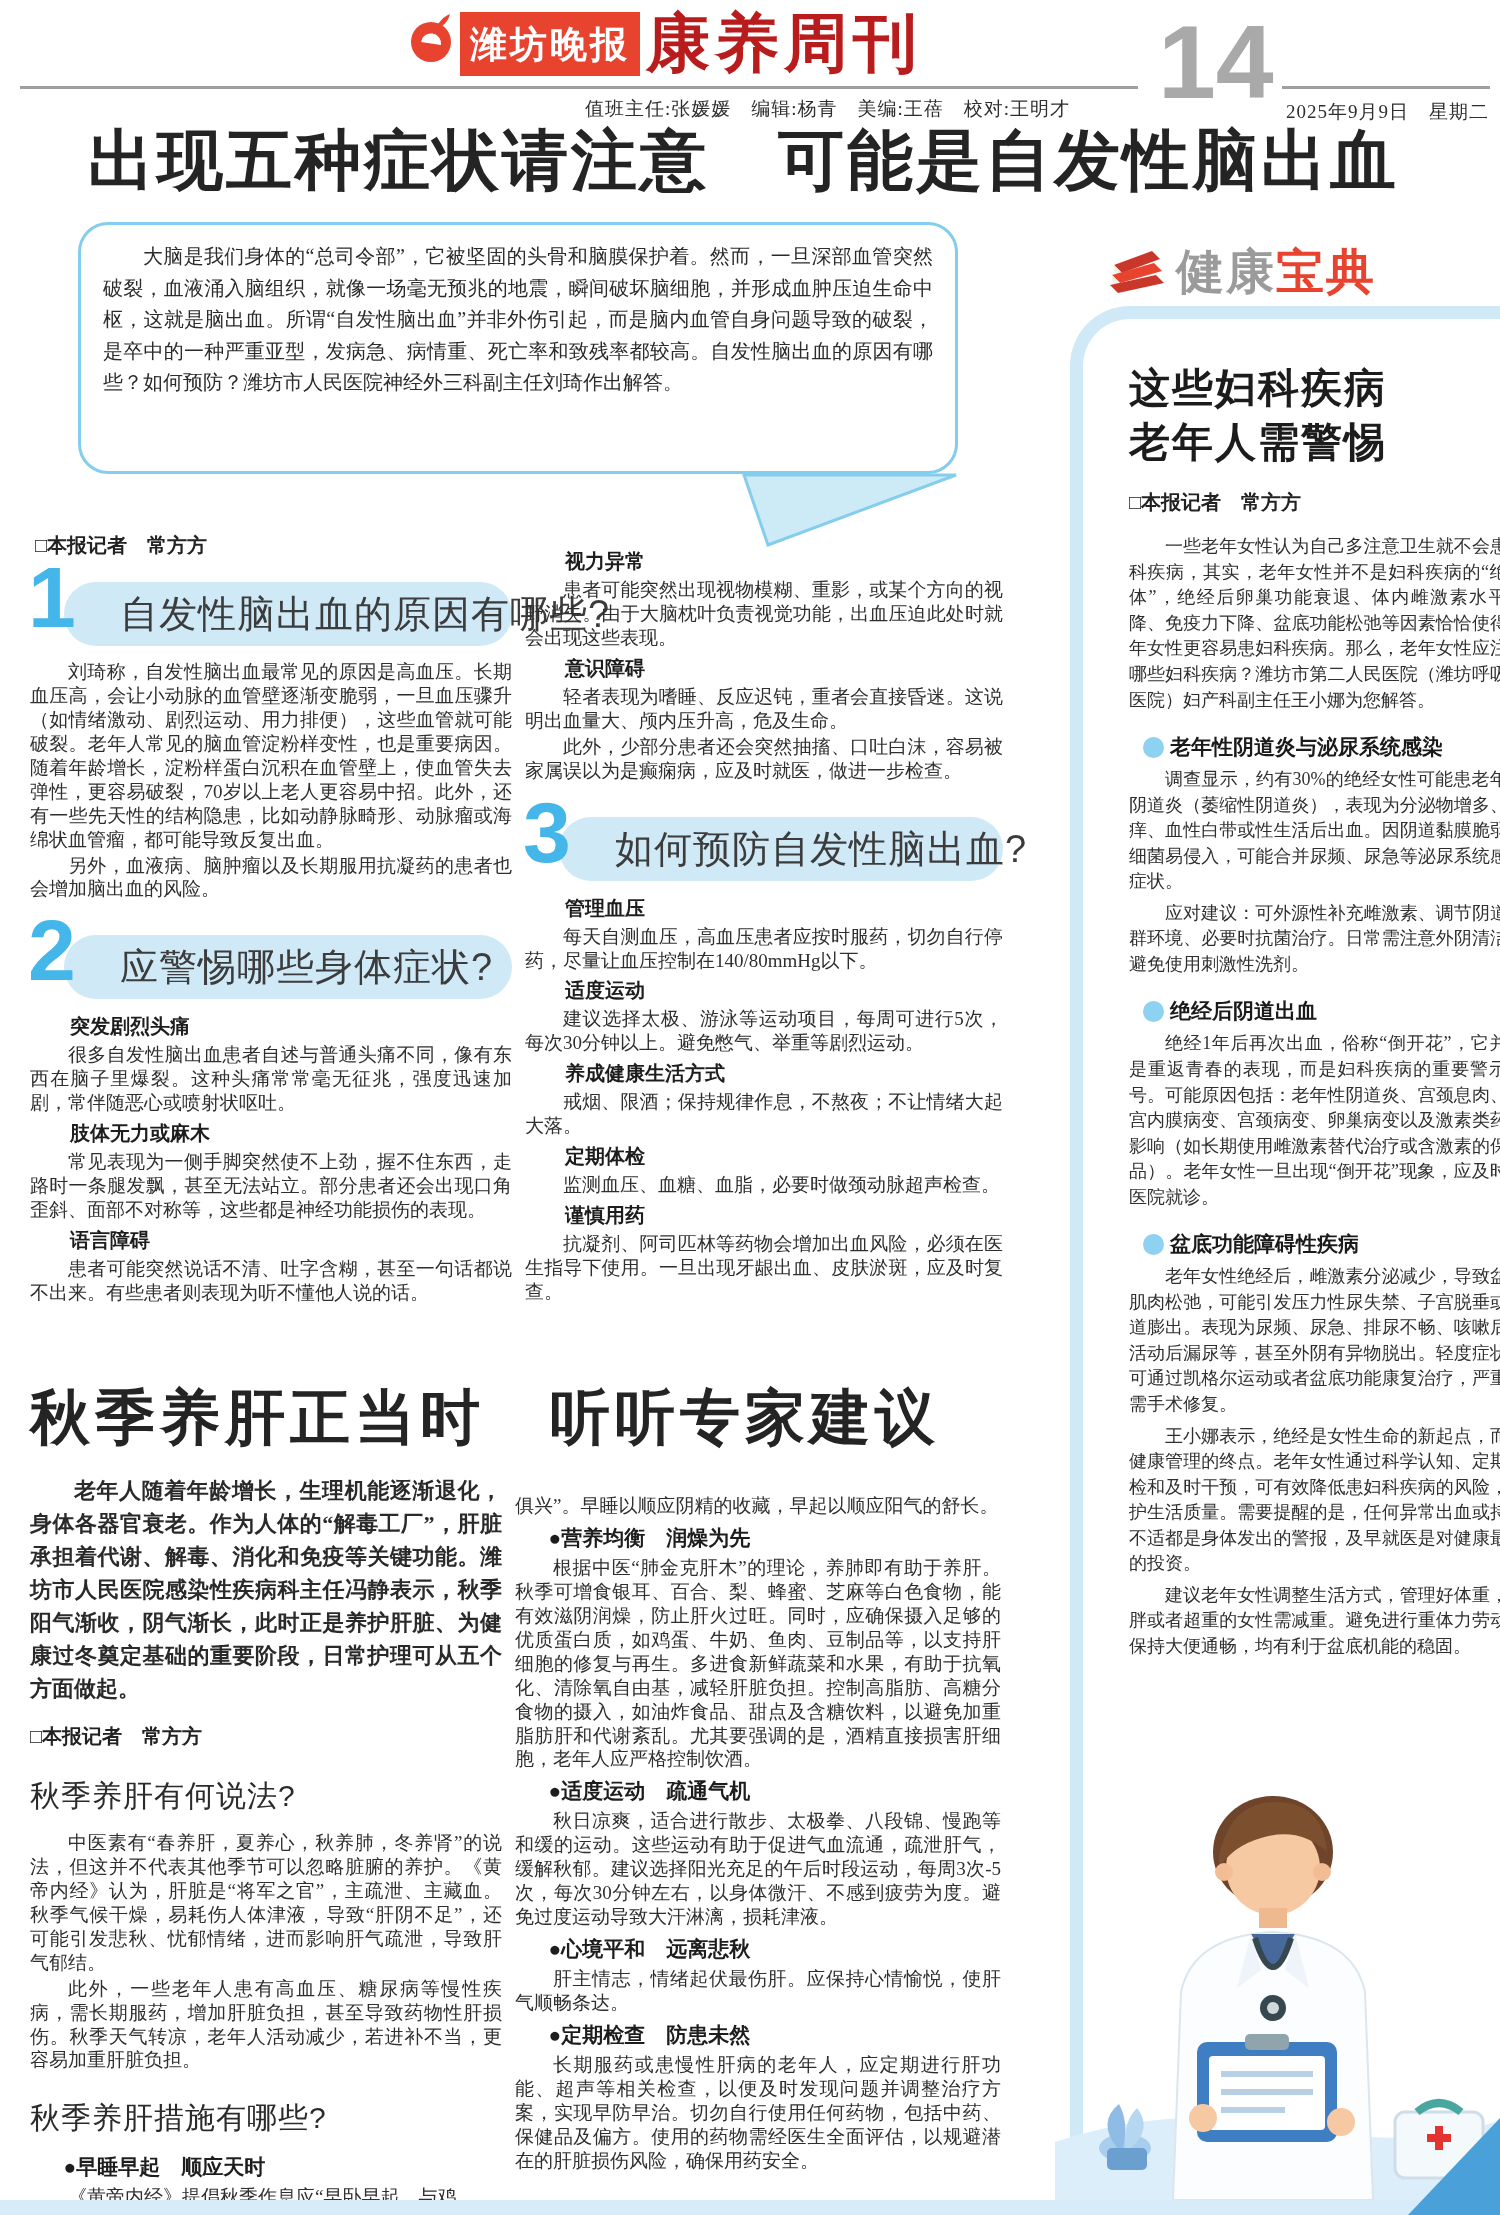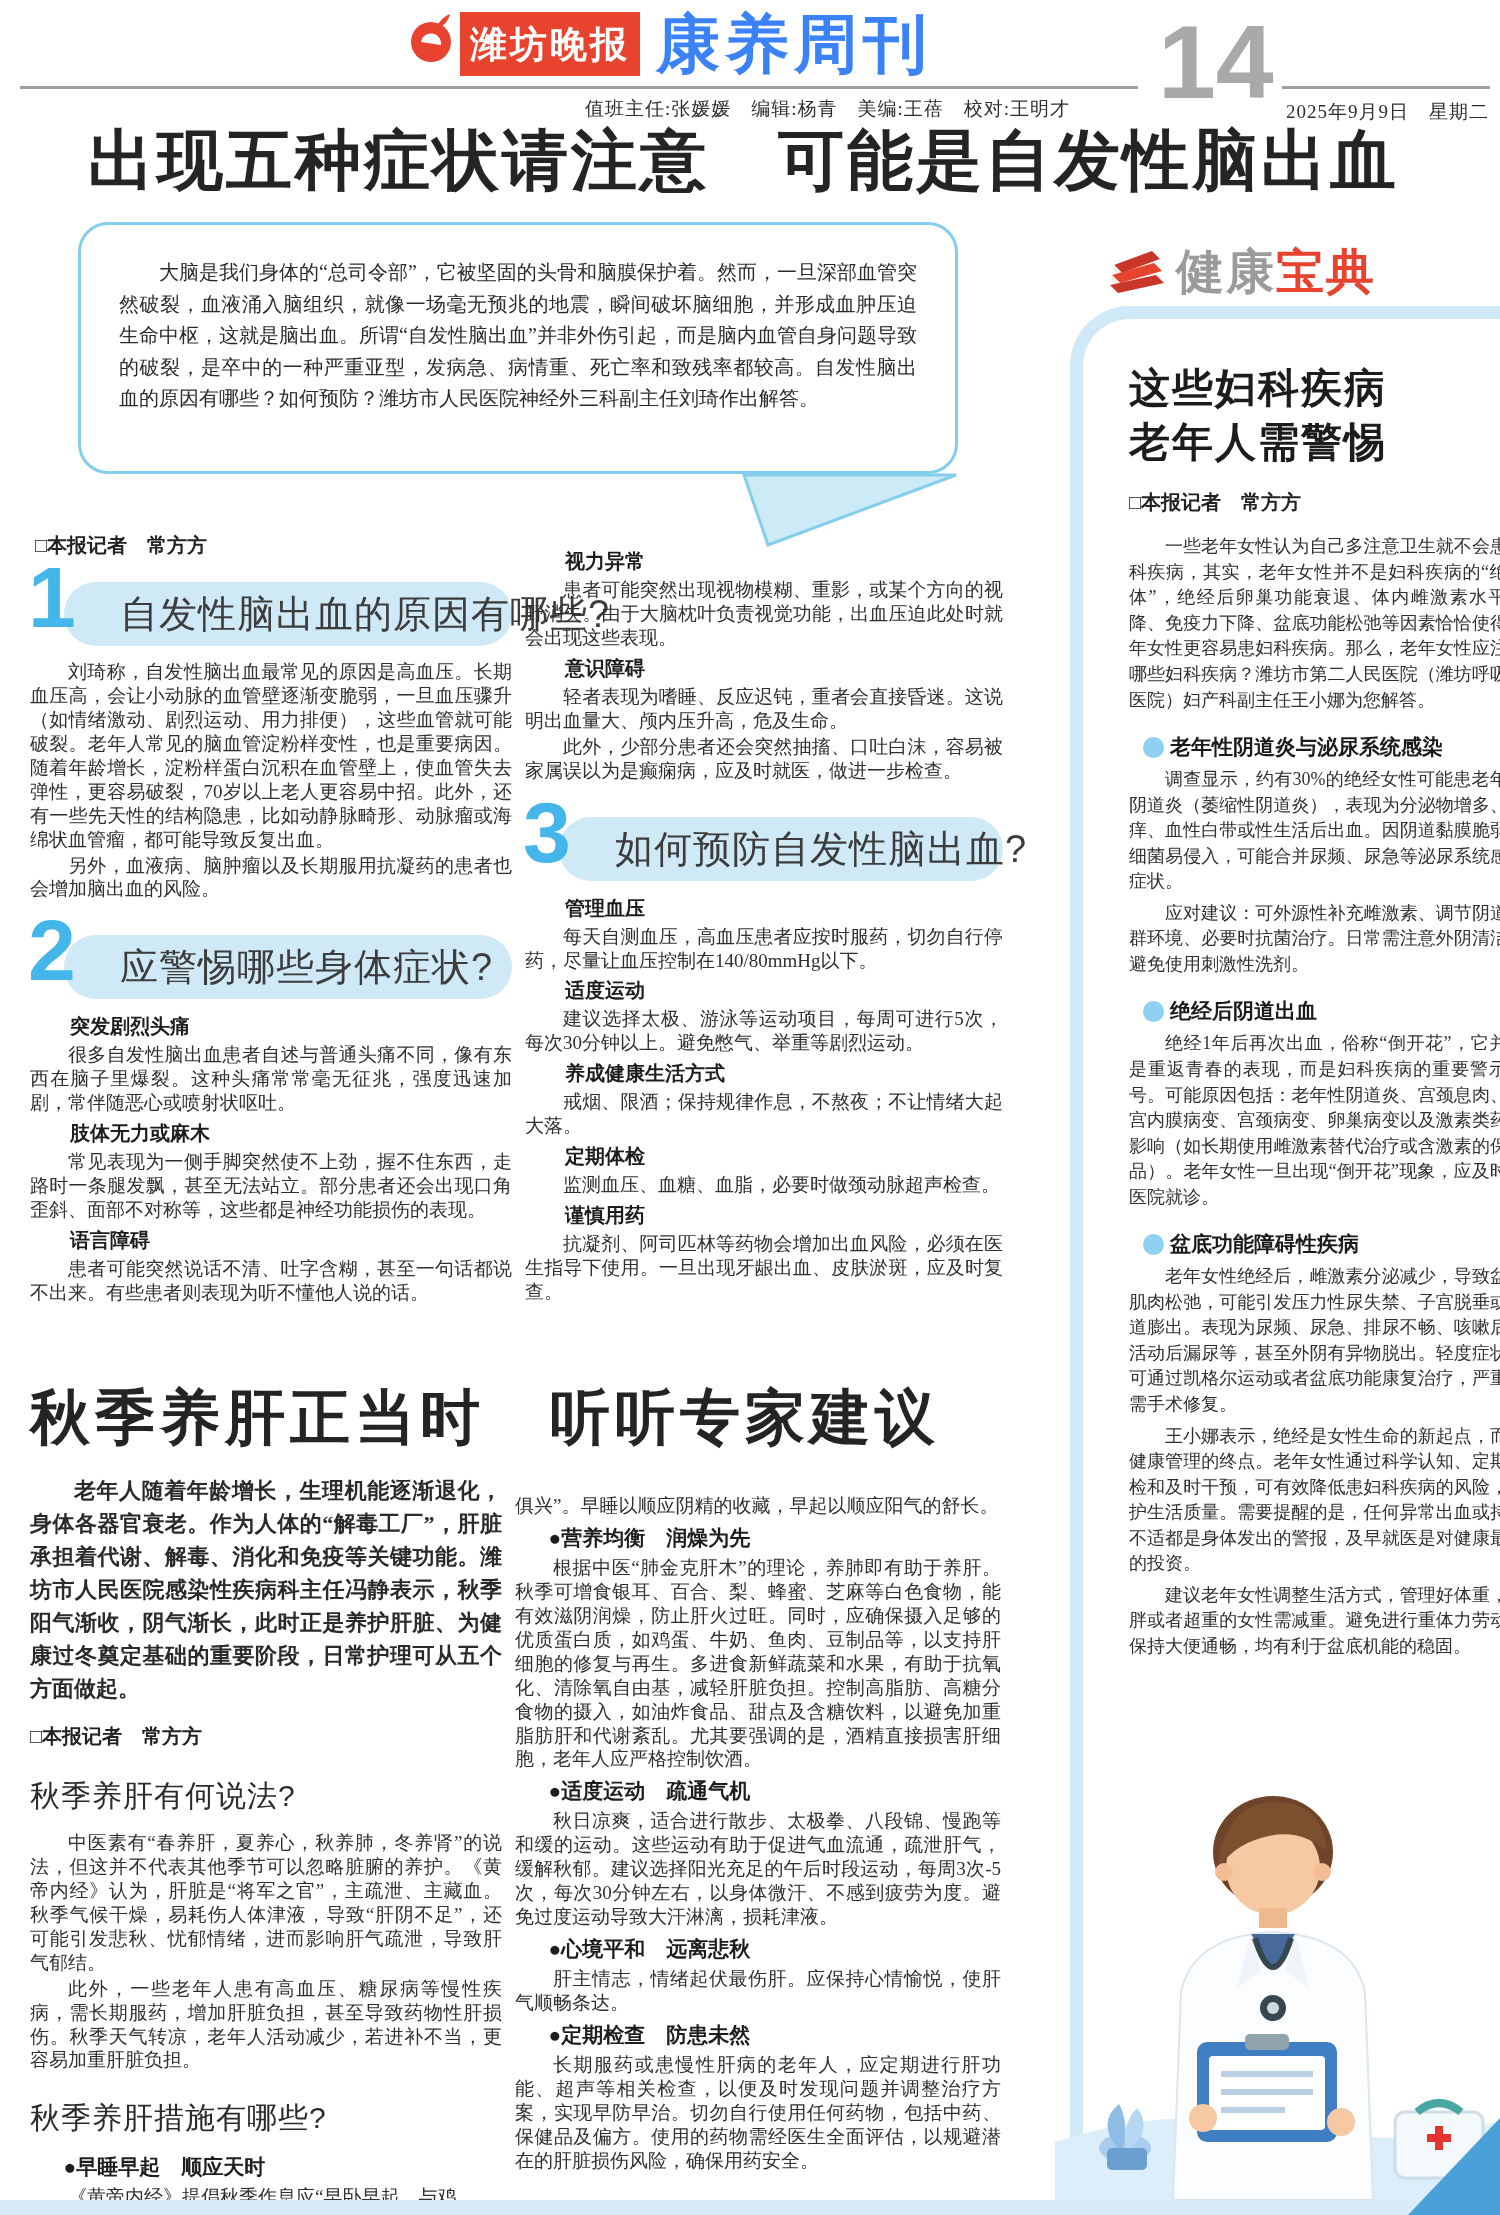--- a/index.html
+++ b/index.html
@@ -4,36 +4,36 @@
 <style>
   html,body { margin:0; padding:0; background:#ffffff; }
   .page { position:relative; width:1500px; height:2215px; background:#fff; overflow:hidden;
           font-family:"Liberation Serif", serif; color:#333; }
   .abs { position:absolute; }
 
   
   .masthead { left:408px; top:12px; display:flex; align-items:flex-start; }
   .mast-badge { background:#e8432e; color:#fff; font-family:"Liberation Sans",sans-serif;
                 font-weight:bold; font-size:37px; padding:8px 10px 6px; letter-spacing:3px; margin-left:6px; }
-  .mast-weekly { color:#3b82f6; font-family:Liberation Sans, sans-serif; font-weight:bold;
-                 font-size:64px; letter-spacing:5px; line-height:1; margin-left:16px; }
+  .mast-weekly { color:#b91c1c; font-family:Liberation Serif, serif; font-weight:bold;
+                 font-size:64px; letter-spacing:5px; line-height:1; margin-left:6px; }
   .rule { background:#9f9f9f; height:3px; }
   .page-num { font-family:"Liberation Sans",sans-serif; font-weight:bold; font-size:104px;
               line-height:1; color:#a9a9a9; }
   .credits { font-size:19px; color:#2e2e2e; letter-spacing:1px; }
   .dateline { font-size:19px; color:#2e2e2e; letter-spacing:1px; }
 
   
   .headline1 { left:88px; top:116px; width:1360px; font-family:"Liberation Sans",sans-serif;
                font-weight:bold; font-size:66px; letter-spacing:3px; color:#242424; white-space:nowrap; }
 
   
   .bubble { left:78px; top:222px; width:880px; height:252px; border:3px solid #85cdec;
             border-radius:30px; box-sizing:border-box; padding:16px 22px 10px; background:#fff; }
-  .bubble p { margin:16px; font-size:20px; line-height:1.58; text-align:justify; text-indent:2em; color:#2b2b2b; }
+  .bubble p { margin:0; font-size:20px; line-height:1.58; text-align:justify; text-indent:2em; color:#2b2b2b; }
   .bubble-tail { left:742px; top:473px; }
 
   
   .jkbd { left:1108px; top:240px; display:flex; align-items:center; }
   .jkbd-gray { font-family:"Liberation Sans",sans-serif; font-weight:bold; font-size:48px;
                color:#9b9b9b; letter-spacing:2px; margin-left:6px; }
   .jkbd-red  { font-family:"Liberation Sans",sans-serif; font-weight:bold; font-size:48px;
                color:#e8432e; letter-spacing:2px; }
 
   

